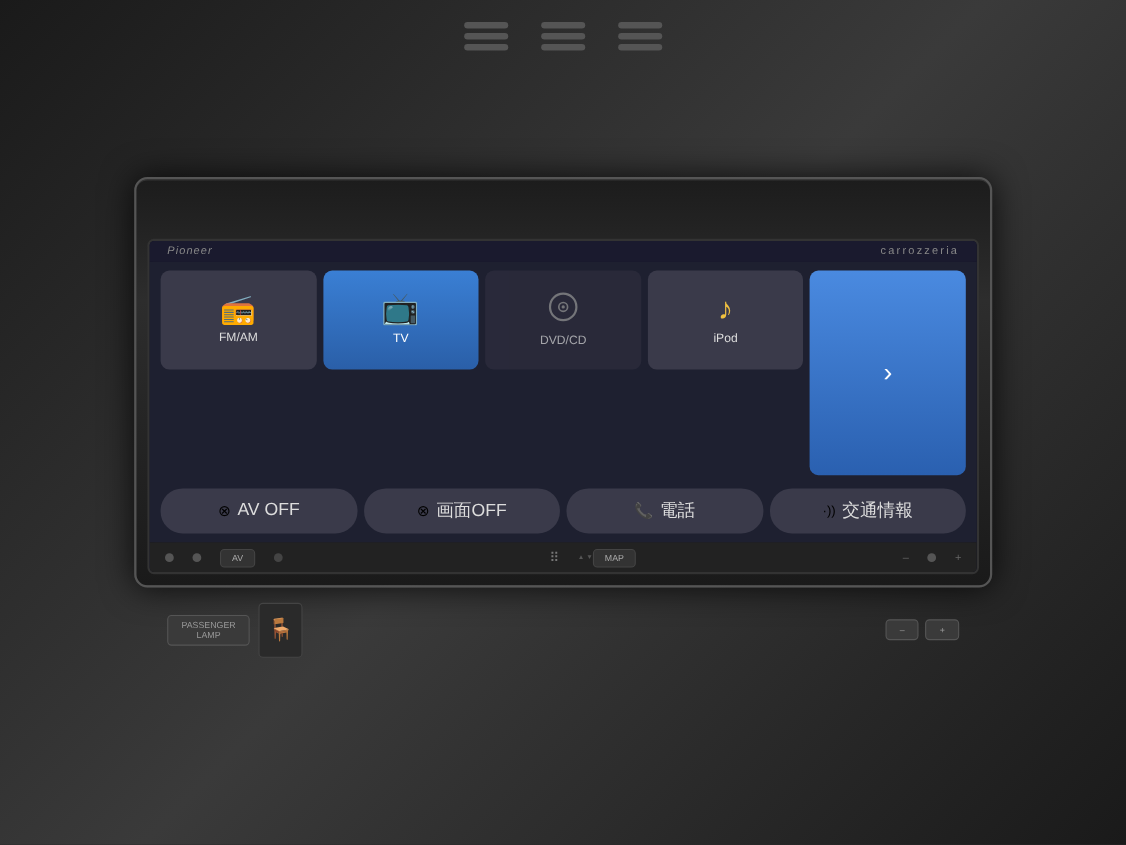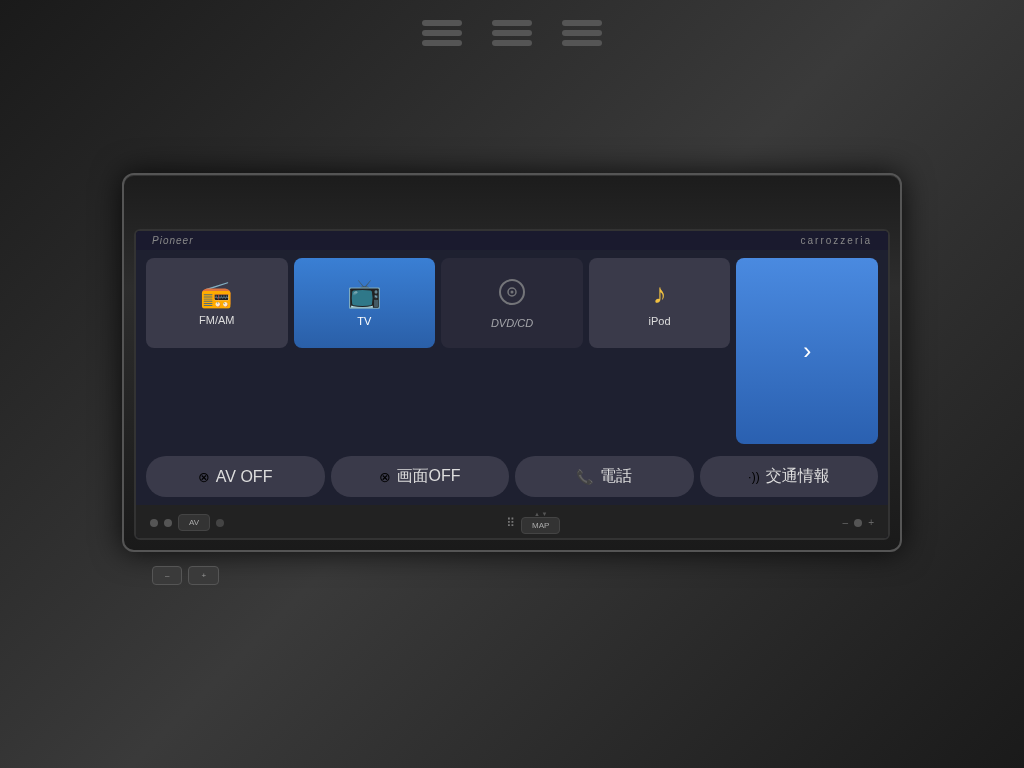--- a/index.html
+++ b/index.html
@@ -111,21 +111,21 @@
       min-height: 90px;
       position: relative;
       border: none;
       transition: opacity 0.2s;
     }
 
     .source-btn.active-blue {
       background: linear-gradient(180deg, #3a7fd4 0%, #2a5fa8 100%);
     }
 
-    .source-btn.dim { background: #2e2e3e; opacity: 0.7; font-style: italic; }
+    .source-btn.dim { background: #2e2e3e; opacity: 0.7; }
 
     .btn-icon {
       font-size: 28px;
       margin-bottom: 6px;
       line-height: 1;
     }
 
     .btn-label {
       font-size: 11px;
       color: #ddd;
@@ -184,21 +184,21 @@
       border-radius: 4px;
       padding: 3px 10px;
       font-size: 8px;
       color: #aaa;
       cursor: pointer;
       border: 1px solid #444;
     }
 
     .hw-group {
       display: flex;
-      gap: 6px;
+      gap: 17px;
       align-items: center;
     }
 
     .hw-dot {
       width: 8px;
       height: 8px;
       border-radius: 50%;
       background: #555;
       cursor: pointer;
     }
@@ -343,35 +343,43 @@
 
       <div class="hw-controls">
         <div class="hw-group">
           <div class="hw-dot"></div>
           <div class="hw-dot"></div>
           <span class="hw-btn">AV</span>
           <span class="hw-dot" style="background:#444;"></span>
         </div>
         <div class="hw-group">
           <span class="hw-grid-icon">⠿</span>
-          <div style="display:flex; flex-direction:column; align-items:center;">
+          <div style="display:flex; flex-direction:row; align-items:center;">
             <span style="font-size:6px; color:#555;">▲ ▼</span>
             <span class="hw-btn">MAP</span>
           </div>
         </div>
         <div class="hw-group">
           <span style="font-size:10px; color:#666; cursor:pointer;">–</span>
           <div class="hw-dot"></div>
           <span style="font-size:10px; color:#666; cursor:pointer;">+</span>
         </div>
       </div>
 
     </div>
   </div>
 
   <div class="car-bottom">
+    <div style="display:flex; gap:8px; align-items:center;">
+      <div style="display:flex; flex-direction:column; gap:4px;">
+        <div class="small-btn">PASSENGER<br>LAMP</div>
+      </div>
+      <div style="width:40px; height:50px; background:#2a2a2a; border:1px solid #444; border-radius:4px; display:flex; align-items:center; justify-content:center;">
+        <span style="font-size:20px; color:#888;">🪑</span>
+      </div>
+    </div>
     <div style="display:flex; gap:6px;">
       <div class="small-btn">–</div>
       <div class="small-btn">+</div>
     </div>
   </div>
 
 </div>
 
 </body></html>

